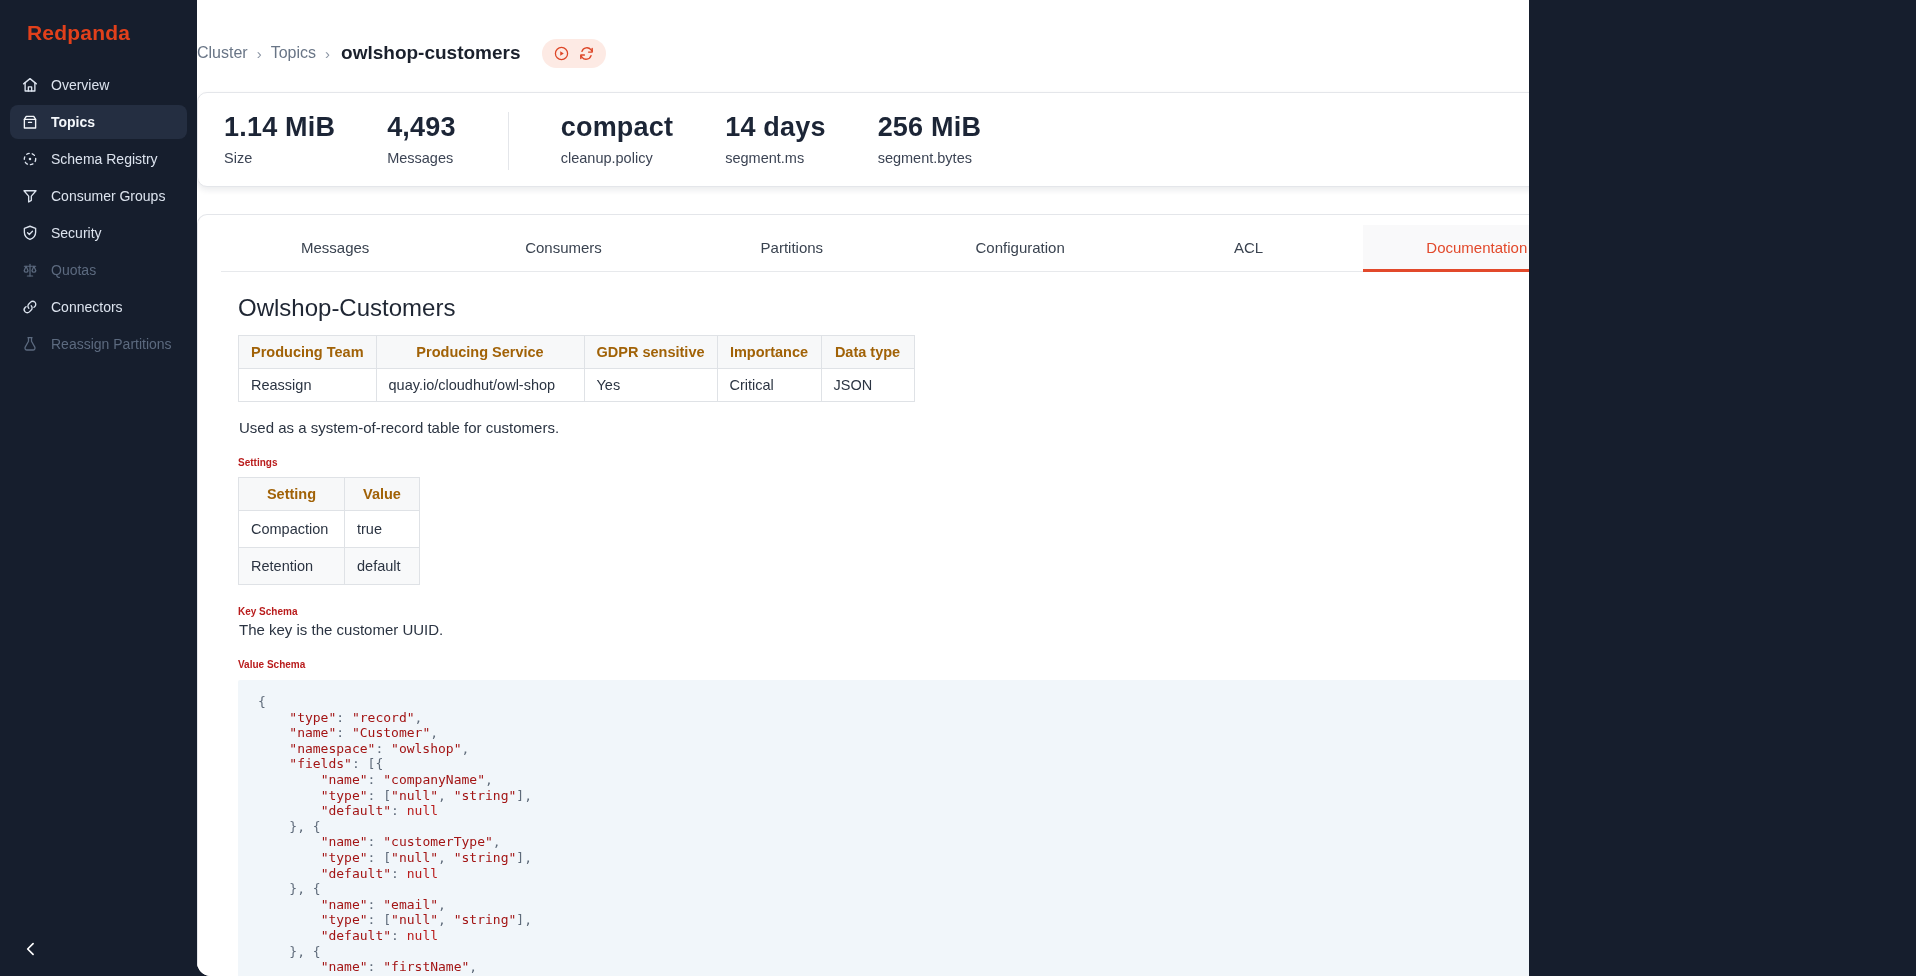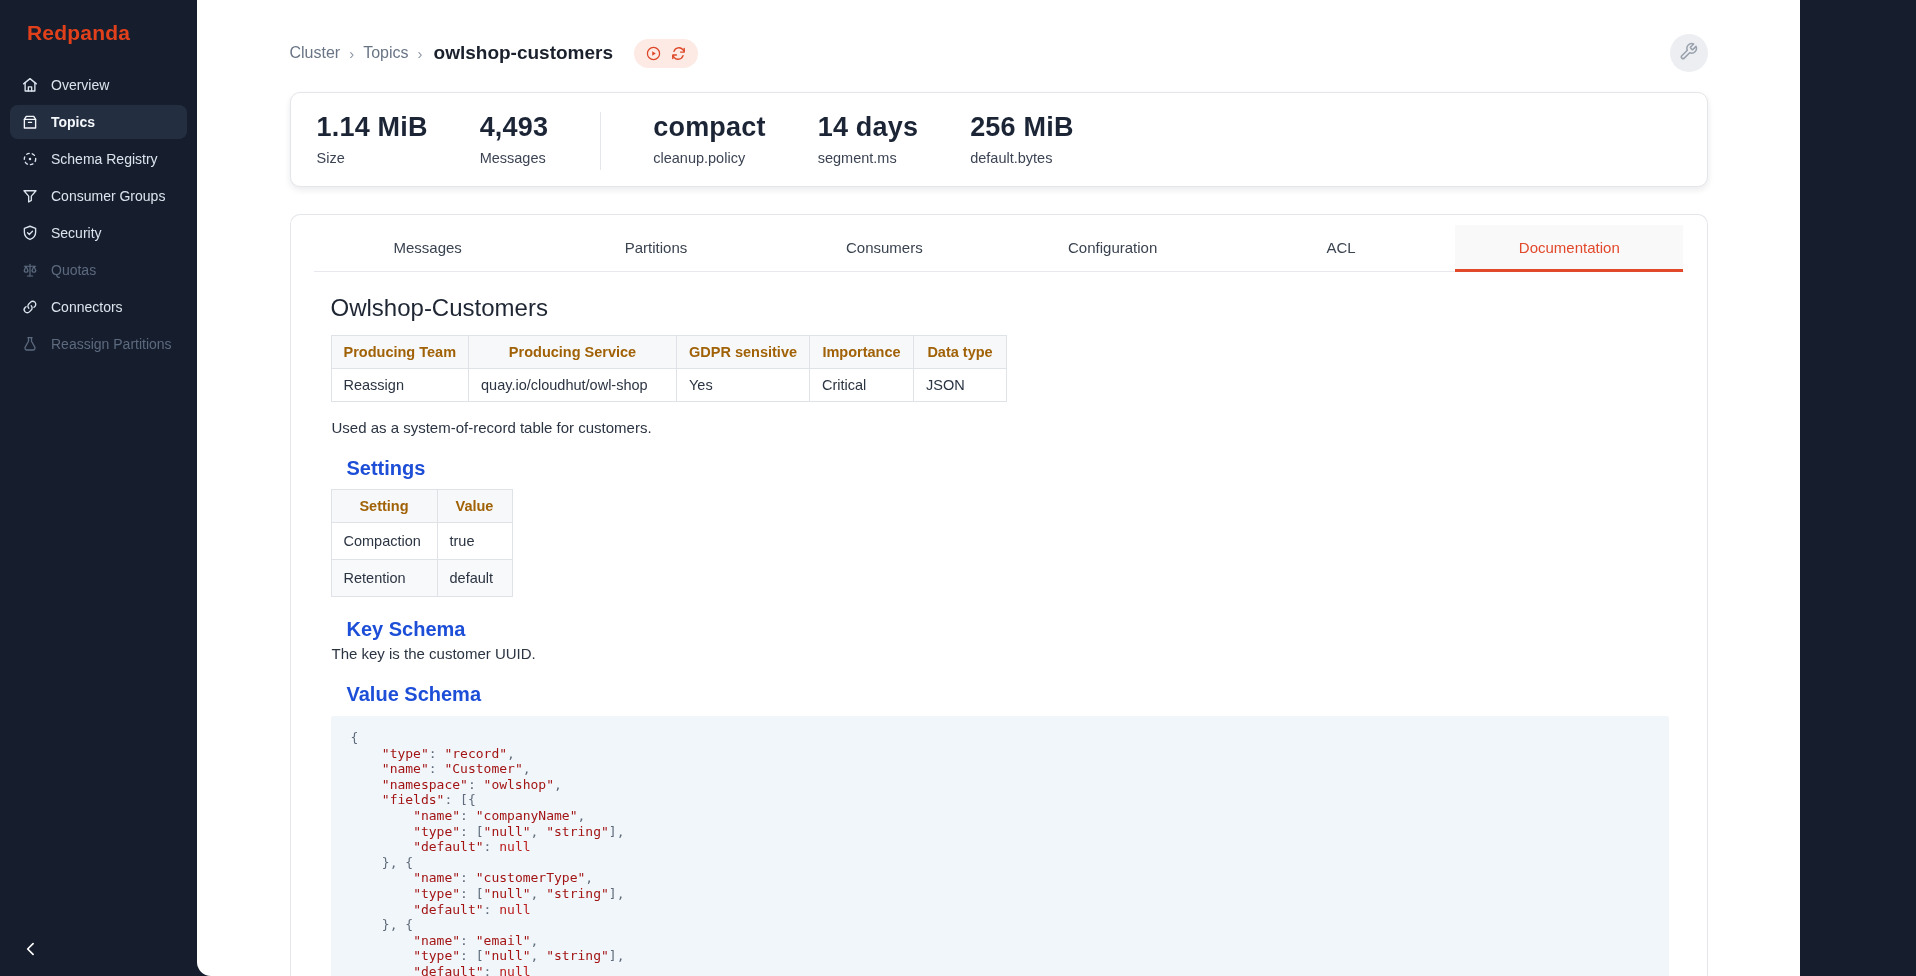--- a/index.html
+++ b/index.html
@@ -3,21 +3,21 @@
 <meta charset="utf-8">
 <style>
   * { box-sizing: border-box; }
   html,body { margin:0; padding:0; }
   body {
     width:1916px; height:976px; overflow:hidden;
     background:#161e2d;
     font-family:"Liberation Sans", sans-serif;
     -webkit-font-smoothing:antialiased;
   }
-  .app { display:flex; width:1800px; height:976px;border-radius:29px; }
+  .app { display:flex; width:1529px; height:976px;border-radius:29px; }
 
   
   .sidebar { width:197px; flex:0 0 197px; background:#161e2d; color:#e8ecf3; position:relative; }
   .logo { color:#e2401b; font-weight:800; font-size:21px; letter-spacing:.2px; padding:21px 0 20px 27px; }
   .nav-item {
     display:flex; align-items:center; gap:12px;
     margin:3px 10px; padding:8px 11px; border-radius:8px;
     font-size:14px; color:#dce3ee; cursor:pointer; white-space:nowrap;
   }
   .nav-item.active { background:#242e41; font-weight:bold; color:#f4f7fb; }
@@ -83,21 +83,21 @@
   .info-table th:nth-child(2), .info-table td:nth-child(2){ width:208px; }
   .info-table th:nth-child(3), .info-table td:nth-child(3){ width:128px; }
   .info-table th:nth-child(4), .info-table td:nth-child(4){ width:104px; }
   .info-table th:nth-child(5), .info-table td:nth-child(5){ width:93px; }
   .settings-table th:nth-child(1), .settings-table td:nth-child(1){ width:106px; }
   .settings-table th:nth-child(2), .settings-table td:nth-child(2){ width:75px; }
   .settings-table td { padding:10px 12px;margin-top:12px; }
   .settings-table tbody tr:nth-child(even) { background:#f8f9fa; }
 
   .desc { font-size:15px; margin:17px 0 0 1px; }
-  .sub-heading { font-size:20px; font-weight:bold; color:#1d4ed8; margin:21px 16px 9px; }
+  .sub-heading { font-size:10px; font-weight:bold; color:#b91c1c; margin:21px 0 9px; }
   .sub-heading.tight { margin-bottom:4px; }
   .plain-text { font-size:15px; margin:0 0 0 1px; }
 
   .code {
     background:#f1f6fa; border-radius:2px; margin:10px 0 0; padding:14px 20px;
     font-family:"DejaVu Sans Mono","Liberation Mono",monospace;
     font-size:13px; line-height:15.6px; color:#5f6b7a; white-space:pre; width:1338px;
   }
   .code .str { color:#a31515; }
   .code .kw  { color:#b91c1c; }
@@ -249,29 +249,29 @@
           <div class="stat">
             <div class="stat-value">compact</div>
             <div class="stat-label">cleanup.policy</div>
           </div>
           <div class="stat">
             <div class="stat-value">14 days</div>
             <div class="stat-label">segment.ms</div>
           </div>
           <div class="stat">
             <div class="stat-value">256 MiB</div>
-            <div class="stat-label">default.bytes</div>
+            <div class="stat-label">segment.bytes</div>
           </div>
         </section>
 
       <section class="content-card">
         <div class="tabs" id="tabs">
             <div class="tab">Messages</div>
+            <div class="tab">Consumers</div>
             <div class="tab">Partitions</div>
-            <div class="tab">Consumers</div>
             <div class="tab">Configuration</div>
             <div class="tab">ACL</div>
             <div class="tab active">Documentation</div>
           </div>
 
         <div class="doc-body">
           <h1 class="doc-heading">Owlshop-Customers</h1>
 
           <table class="info-table" id="info-table">
               <thead>

